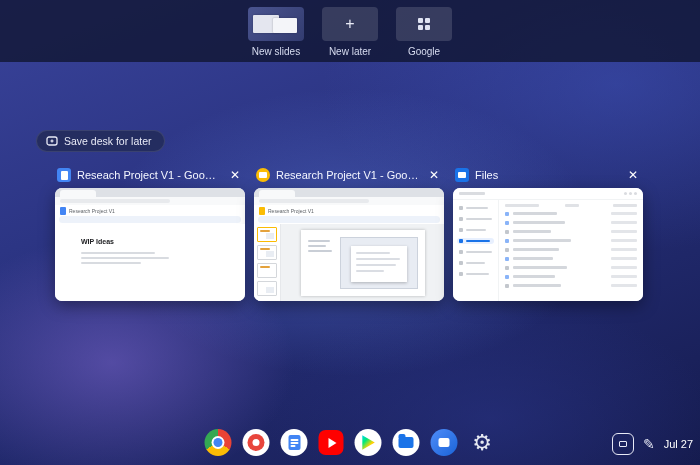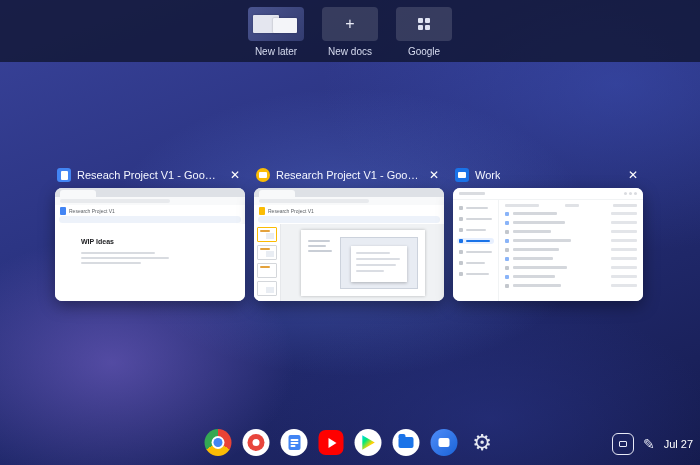--- a/index.html
+++ b/index.html
@@ -178,45 +178,53 @@
   <div class="desk-band">
     <div class="desk-group">
 
 
 
       <div class="desk">
         <div class="desk-thumb t3">
           <div class="mw mw-a"></div>
           <div class="mw mw-b"></div>
         </div>
-        <div class="desk-label">New later</div>
+        <div class="desk-label">New slides</div>
       </div>
 
       <div class="desk">
         <div class="desk-thumb ghost">
           <span class="plus">+</span>
         </div>
-        <div class="desk-label">New docs</div>
+        <div class="desk-label">New later</div>
       </div>
 
       <div class="desk">
         <div class="desk-thumb ghost">
           <span class="grid-icon">
               <i></i>
               <i></i>
               <i></i>
               <i></i>
             </span>
         </div>
         <div class="desk-label">Google</div>
       </div>
 
     </div>
   </div>
 
+  <button class="save-desk">
+    <svg width="12" height="12" viewBox="0 0 12 12">
+      <rect x="1" y="2" width="10" height="8" rx="2" fill="none" stroke="#e8eaf6" stroke-width="1.3"></rect>
+      <line x1="6" y1="4.5" x2="6" y2="7.5" stroke="#e8eaf6" stroke-width="1.2"></line>
+      <line x1="4.5" y1="6" x2="7.5" y2="6" stroke="#e8eaf6" stroke-width="1.2"></line>
+    </svg>
+    <span>Save desk for later</span>
+  </button>
 
   <div class="cards">
 
     <div class="card">
       <div class="card-header">
         <span class="badge badge-docs">
             <span class="pg"></span>
           </span>
         <span class="card-title">Reseach Project V1 - Google docs</span>
         <span class="close">✕</span>
@@ -296,21 +304,21 @@
           </div>
         </div>
       </div>
     </div>
 
     <div class="card">
       <div class="card-header">
         <span class="badge badge-files">
             <span class="pg"></span>
           </span>
-        <span class="card-title">Work</span>
+        <span class="card-title">Files</span>
         <span class="close">✕</span>
       </div>
       <div class="thumb">
         <div class="files-toolbar">
           <span class="ft-title"></span>
           <span class="ft-dots">
               <i></i>
               <i></i>
               <i></i>
             </span>

